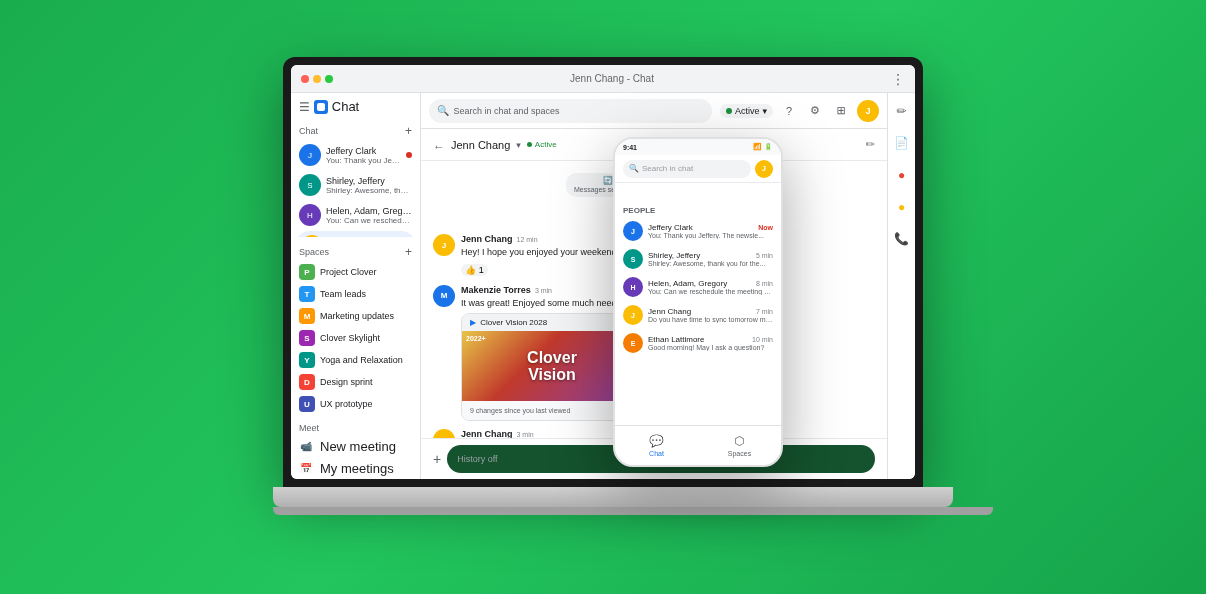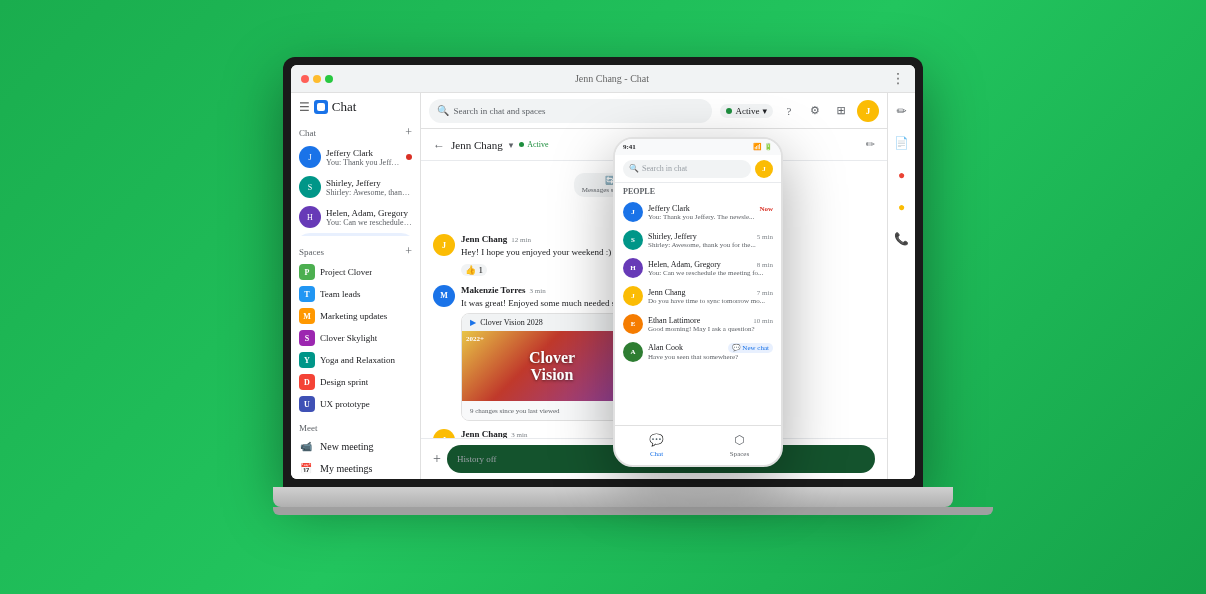--- a/index.html
+++ b/index.html
@@ -15,21 +15,20 @@
       overflow: hidden;
       position: relative;
     }
 
     
     .laptop-wrapper {
       position: relative;
       display: flex;
       align-items: flex-end;
       justify-content: center;
-      font-family: Liberation Serif, serif;
     }
 
     .laptop {
       position: relative;
       width: 660px;
       height: 480px;
     }
 
     .laptop-screen-bezel {
       width: 640px;
@@ -289,21 +288,21 @@
       width: 16px;
       height: 16px;
       display: flex;
       align-items: center;
       justify-content: center;
       font-size: 10px;
       color: #5f6368;
     }
 
     .meet-name {
-      font-size: 10px;
+      font-size: 13px;
       color: #202124;
     }
 
     
     .main-area {
       flex: 1;
       display: flex;
       flex-direction: column;
       overflow: hidden;
     }
@@ -752,20 +751,21 @@
       font-size: 7px;
       font-weight: 600;
       color: #fff;
     }
 
     .phone-section-label {
       padding: 4px 8px 2px;
       font-size: 8px;
       font-weight: 600;
       color: #5f6368;
+      margin-top: 19px;
     }
 
     .phone-chat-list {
       flex: 1;
       overflow: hidden;
     }
 
     .phone-chat-item {
       display: flex;
       align-items: center;
@@ -1166,30 +1166,20 @@
         <div class="phone-chat-item">
           <div class="phone-avatar-sm" style="background:#f57c00">E</div>
           <div class="phone-chat-content">
             <div class="phone-chat-row">
               <span class="phone-chat-name">Ethan Lattimore</span>
               <span class="phone-chat-time">10 min</span>
             </div>
             <div class="phone-chat-preview">Good morning! May I ask a question?</div>
           </div>
         </div>
-        <div class="phone-chat-item">
-          <div class="phone-avatar-sm" style="background:#2e7d32">A</div>
-          <div class="phone-chat-content">
-            <div class="phone-chat-row">
-              <span class="phone-chat-name">Alan Cook</span>
-              <span class="new-chat-badge">💬 New chat</span>
-            </div>
-            <div class="phone-chat-preview">Have you seen that somewhere?</div>
-          </div>
-        </div>
       </div>
 
       <div class="phone-bottom-nav">
         <div class="phone-nav-item">
           <span class="phone-nav-icon active">💬</span>
           <span class="phone-nav-label active">Chat</span>
         </div>
         <div class="phone-nav-item">
           <span class="phone-nav-icon">⬡</span>
           <span class="phone-nav-label">Spaces</span>

